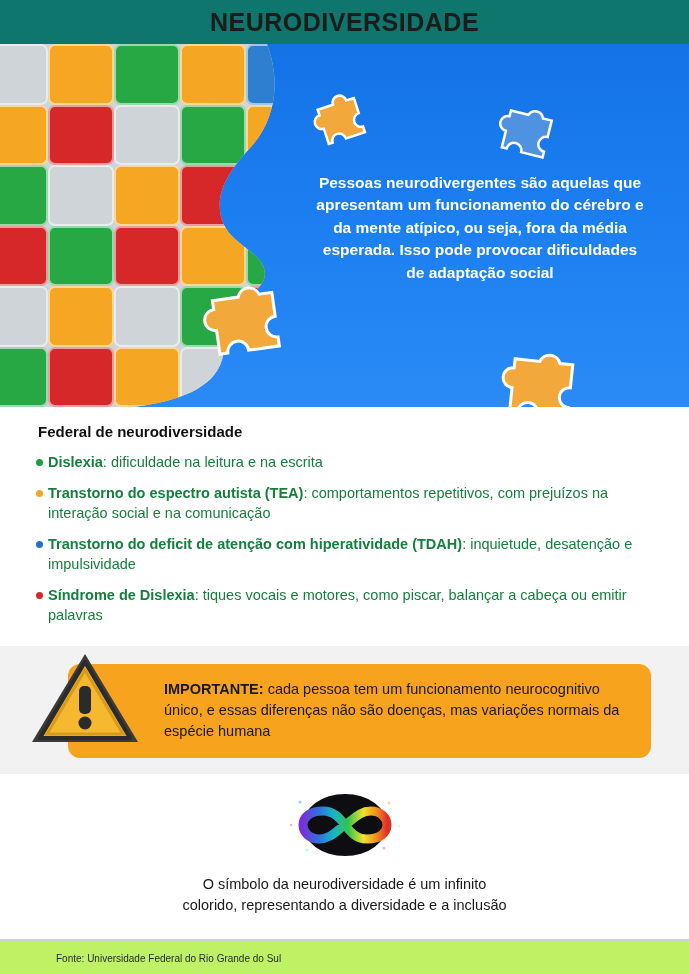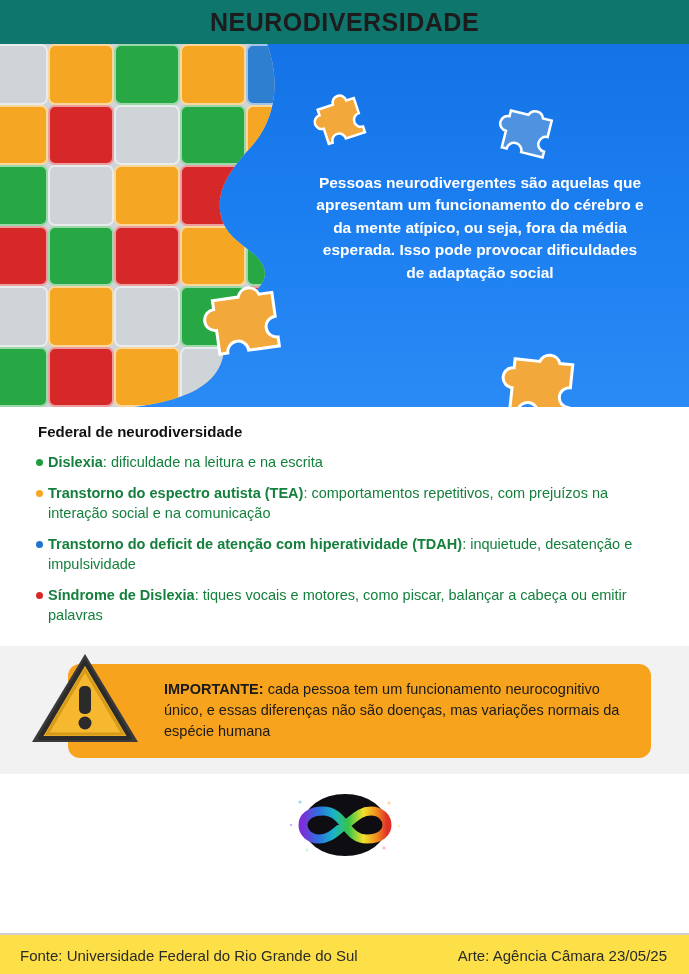--- a/index.html
+++ b/index.html
@@ -176,26 +176,26 @@
     margin-top: 12px;
     font-size: 14.5px;
     line-height: 1.42;
     color: #1a1a1a;
   }
 
   
   .footer {
     margin-top: auto;
     border-top: 2px solid #cfcfcf;
-    padding: 12px 22px 10px 20px;
+    padding: 12px 22px 10px 56px;
     display: flex;
     justify-content: space-between;
-    font-size: 15px;
+    font-size: 10px;
     color: #2b2b2b;
-    background: #fde047;
+    background: #bef264;
   }
 </style>
 </head>
 <body>
 
 <div class="infographic">
 
   <div class="title-bar">
     <h1>NEURODIVERSIDADE</h1>
   </div>
@@ -320,20 +320,23 @@
         <ellipse cx="60" cy="37" rx="42" ry="31" fill="#0d0d12"></ellipse>
         <path d="M38 23 C 24 23 18 30 18 37 C 18 44 24 51 34 51 C 46 51 52 42 60 37 C 68 32 74 23 86 23 C 96 23 102 30 102 37 C 102 44 96 51 82 51 C 70 51 64 42 60 37 C 56 32 50 23 38 23 Z" fill="none" stroke="url(#inf-grad)" stroke-width="9" stroke-linecap="round"></path>
         <circle cx="15" cy="14" r="1.6" fill="#9ad7ff"></circle>
         <circle cx="104" cy="15" r="1.5" fill="#ffd49a"></circle>
         <circle cx="22" cy="62" r="1.4" fill="#b9ffd0"></circle>
         <circle cx="99" cy="60" r="1.6" fill="#ffb3d2"></circle>
         <circle cx="6" cy="37" r="1.3" fill="#cdb9ff"></circle>
         <circle cx="114" cy="38" r="1.3" fill="#fff0a6"></circle>
       </svg>
     </div>
+    <div class="infinity-caption">
+      <div>O símbolo da neurodiversidade é um infinito</div>
+      <div>colorido, representando a diversidade e a inclusão</div>
+    </div>
   </div>
 
   <div class="footer">
     <span>Fonte: Universidade Federal do Rio Grande do Sul</span>
-    <span>Arte: Agência Câmara 23/05/25</span>
   </div>
 
 </div>
 
 </body></html>

